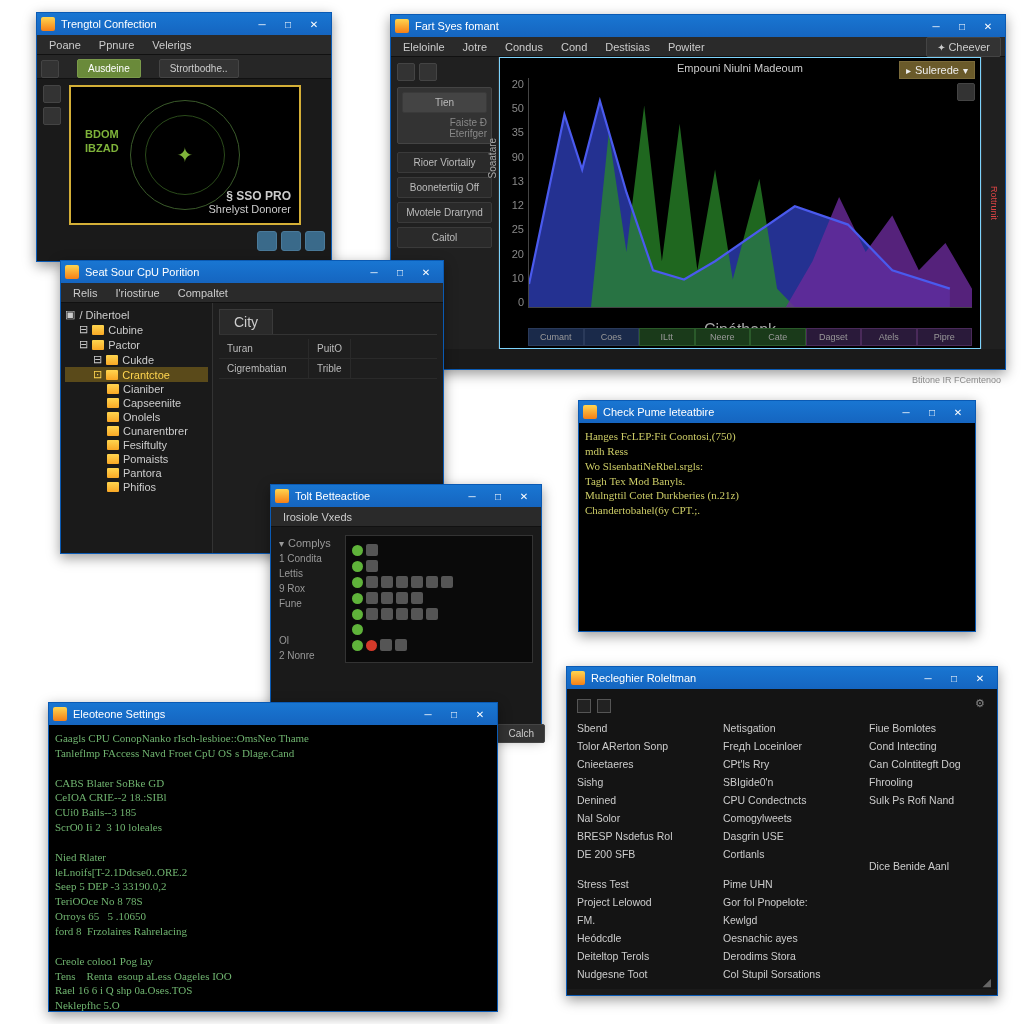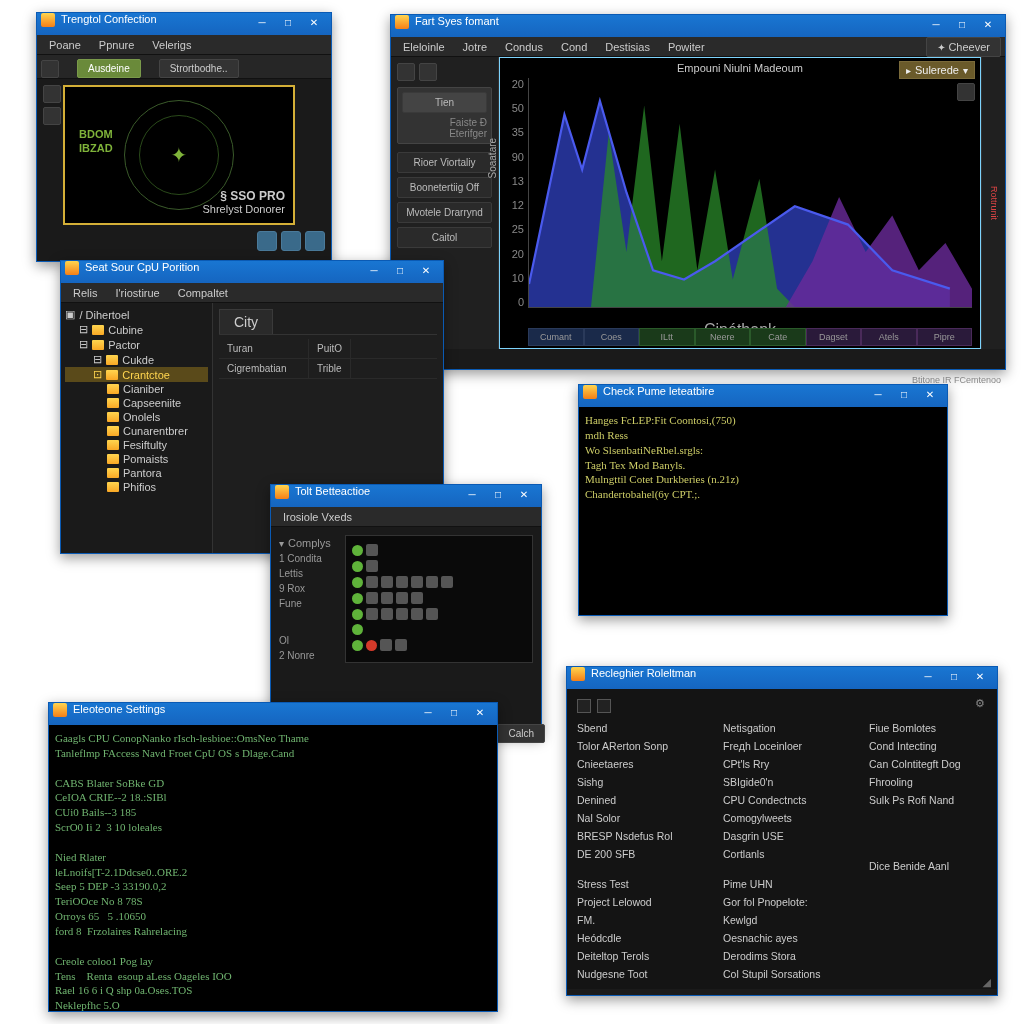--- a/index.html
+++ b/index.html
@@ -1,18 +1,18 @@
 <!DOCTYPE html>
 <html><head>
 <meta charset="utf-8">
 <style>
 *{box-sizing:border-box;margin:0;padding:0;font-family:"Segoe UI",Tahoma,sans-serif;font-size:11px}
 body{background:#fff;width:1024px;height:1024px;position:relative;overflow:hidden}
 .win{position:absolute;background:#1a1a1a;border:1px solid #0a5ab4;box-shadow:0 4px 12px rgba(0,0,0,.4)}
-.titlebar{height:22px;background:linear-gradient(#1976d2,#1565c0);display:flex;align-items:flex-start;padding:0 4px;color:#fff}
+.titlebar{height:22px;background:linear-gradient(#1976d2,#1565c0);display:flex;align-items:center;padding:0 4px;color:#fff}
 .titlebar .icon{width:14px;height:14px;background:linear-gradient(#ffd54f,#f57f17);margin-right:6px;border-radius:2px}
 .titlebar .title{flex:1;font-size:11px}
 .wbtns{display:flex;gap:0}
 .wbtn{width:26px;height:18px;display:flex;align-items:center;justify-content:center;color:#fff;font-size:10px;cursor:pointer}
 .menubar{height:20px;background:#2a2a2a;display:flex;align-items:center;padding:0 4px;gap:2px;border-bottom:1px solid #111}
 .menuitem{padding:2px 8px;color:#ccc;cursor:pointer;font-size:11px}
 .toolbar{height:24px;background:#262626;display:flex;align-items:flex-end;padding:0 4px;gap:18px;border-bottom:1px solid #111}
 .tbtn{padding:3px 10px;background:#333;border:1px solid #444;color:#ccc;cursor:pointer;font-size:10px;border-radius:2px}
 .tbtn.active{background:#6a8a3a;color:#fff;border-color:#7a9a4a}
 .body1{padding:6px;background:#1a1a1a}
@@ -102,21 +102,21 @@
     <div class="menuitem">Poane</div>
     <div class="menuitem">Ppnure</div>
     <div class="menuitem">Velerigs</div>
   </div>
   <div class="toolbar">
     <div class="lp-icn"></div>
     <div class="tbtn active">Ausdeine</div>
     <div class="tbtn">Strortbodhe..</div>
   </div>
   <div class="body1">
-    <div style="display:flex;">
+    <div style="display:flex;gap:6px">
       <div style="width:20px;display:flex;flex-direction:column;gap:4px">
         <div class="lp-icn"></div>
         <div class="lp-icn"></div>
       </div>
       <div class="vis">
         <div class="radial"></div>
         <div class="vistxt"><span>BDOM</span><br><span>IBZAD</span></div>
         <div class="prologo"><b>§ SSO PRO</b><br><span>Shrelyst Donorer</span></div>
       </div>
     </div>
@@ -364,21 +364,21 @@
             <div class="dot r"></div>
             <div class="micon"></div>
             <div class="micon"></div>
           </div>
       </div>
     </div>
   </div>
   <div style="position:absolute;right:-4px;bottom:-8px" class="tbtn">Calch</div>
 </div>
 
-<div class="win" style="left:578px;top:384px;width:370px;height:232px">
+<div class="win" style="left:578px;top:400px;width:398px;height:232px">
   <div class="titlebar">
     <div class="icon"></div>
     <div class="title">Check Pume leteatbire</div>
     <div class="wbtns">
       <div class="wbtn">─</div>
       <div class="wbtn">□</div>
       <div class="wbtn cl">✕</div>
     </div>
   </div>
   <div class="term y" style="height:208px">Hanges FcLEP:Fit Coontosi,(750)

